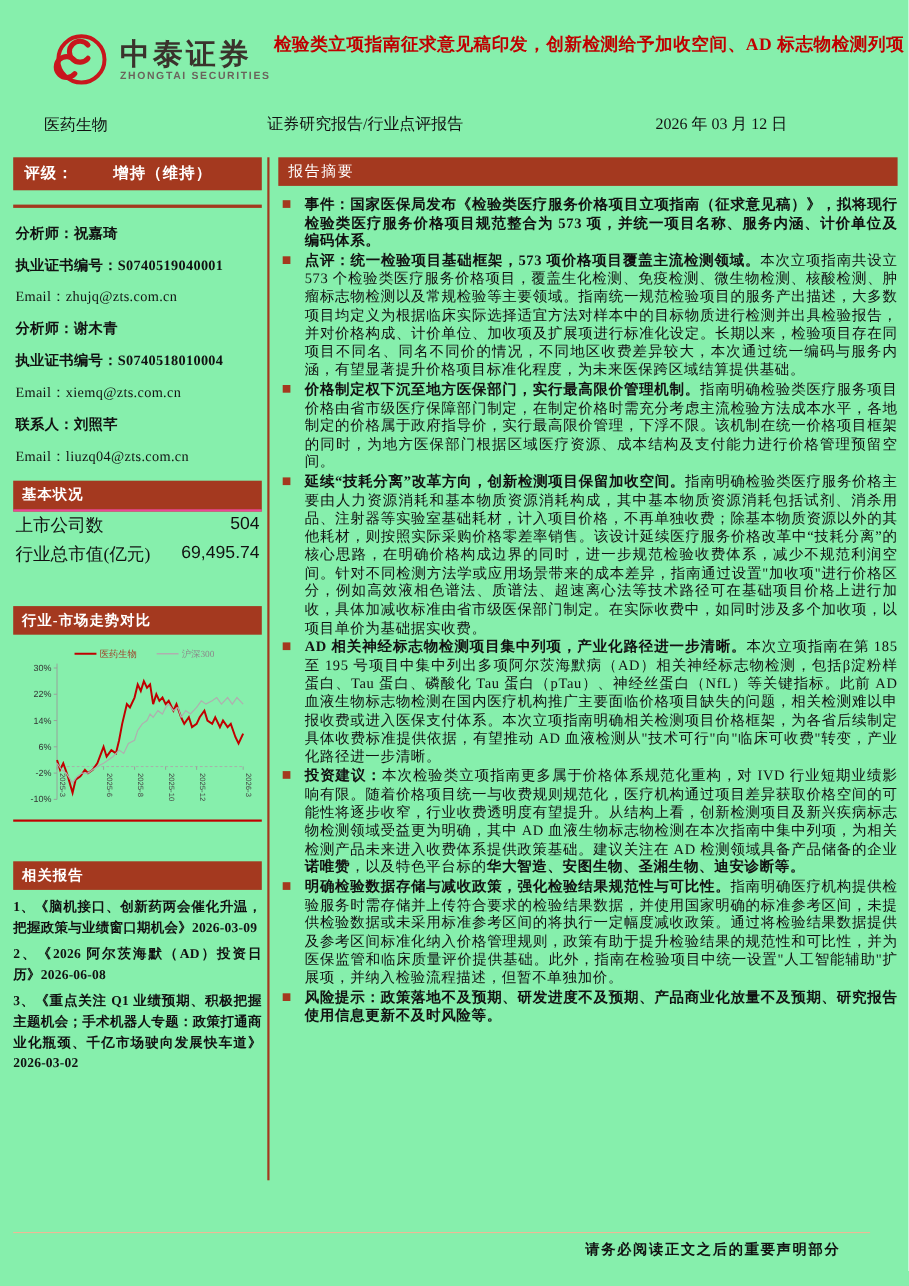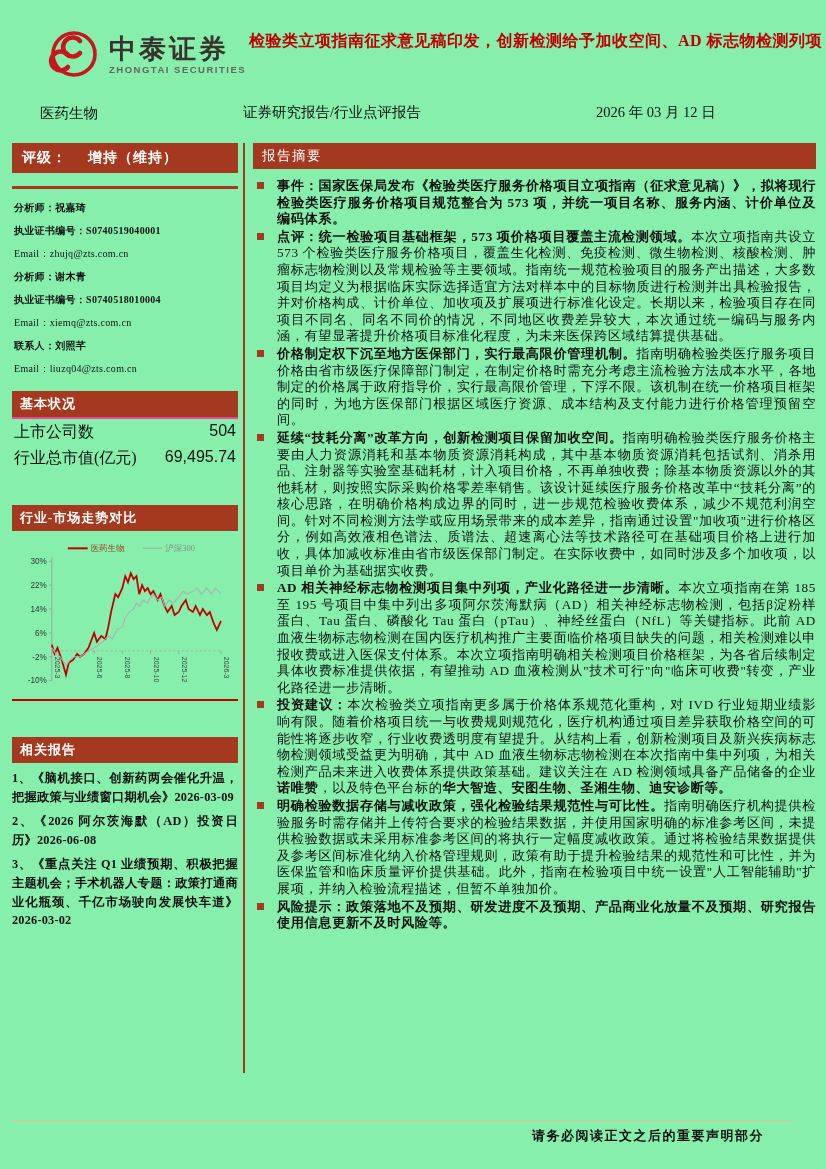--- a/index.html
+++ b/index.html
@@ -21,24 +21,24 @@
   .meta-industry{position:absolute;left:40px;top:104px;font-size:14.5px;}
   .meta-type{position:absolute;left:243px;top:103px;font-size:14.5px;}
   .meta-date{position:absolute;left:596px;top:103px;font-size:14.5px;}
 
   
   .banner{background:var(--brick);color:#fff;font-weight:bold;font-size:13px;
           padding:4px 8px;box-sizing:border-box;letter-spacing:1px;}
 
   
   .sidebar{position:absolute;left:12px;top:143px;width:226px;}
-  .rating{display:flex;gap:21px;font-size:14px;padding:6px 10px;}
+  .rating{display:flex;gap:36px;font-size:14px;padding:6px 10px;}
   .thick-rule{height:3px;background:var(--brick);margin-top:13px;}
   .analysts{margin-top:12px;}
-  .an-line{font-size:10px;margin:0 0 10px 2px;letter-spacing:.3px;line-height:13px;}
+  .an-line{font-size:13px;margin:16px 0 10px 2px;letter-spacing:.3px;line-height:13px;}
   .an-line.b{font-weight:bold;}
   .basic-banner{margin-top:16px;border-bottom:2px solid #ec4899;}
   .kv{display:flex;justify-content:space-between;font-size:16px;padding:3px 2px 2px 2px;}
   .kv .v{font-family:"Liberation Sans","DejaVu Sans",sans-serif;}
   .chart-banner{margin-top:34px;}
   #trend-svg{display:block;margin:8px auto 0 auto;}
   .chart-rule{height:2px;background:var(--chart-red);margin-top:2px;}
   .reports-banner{margin-top:36px;}
   .report-item{font-size:12.3px;line-height:18.6px;margin-top:6px;text-align:justify;
                font-weight:600;letter-spacing:.2px;}

